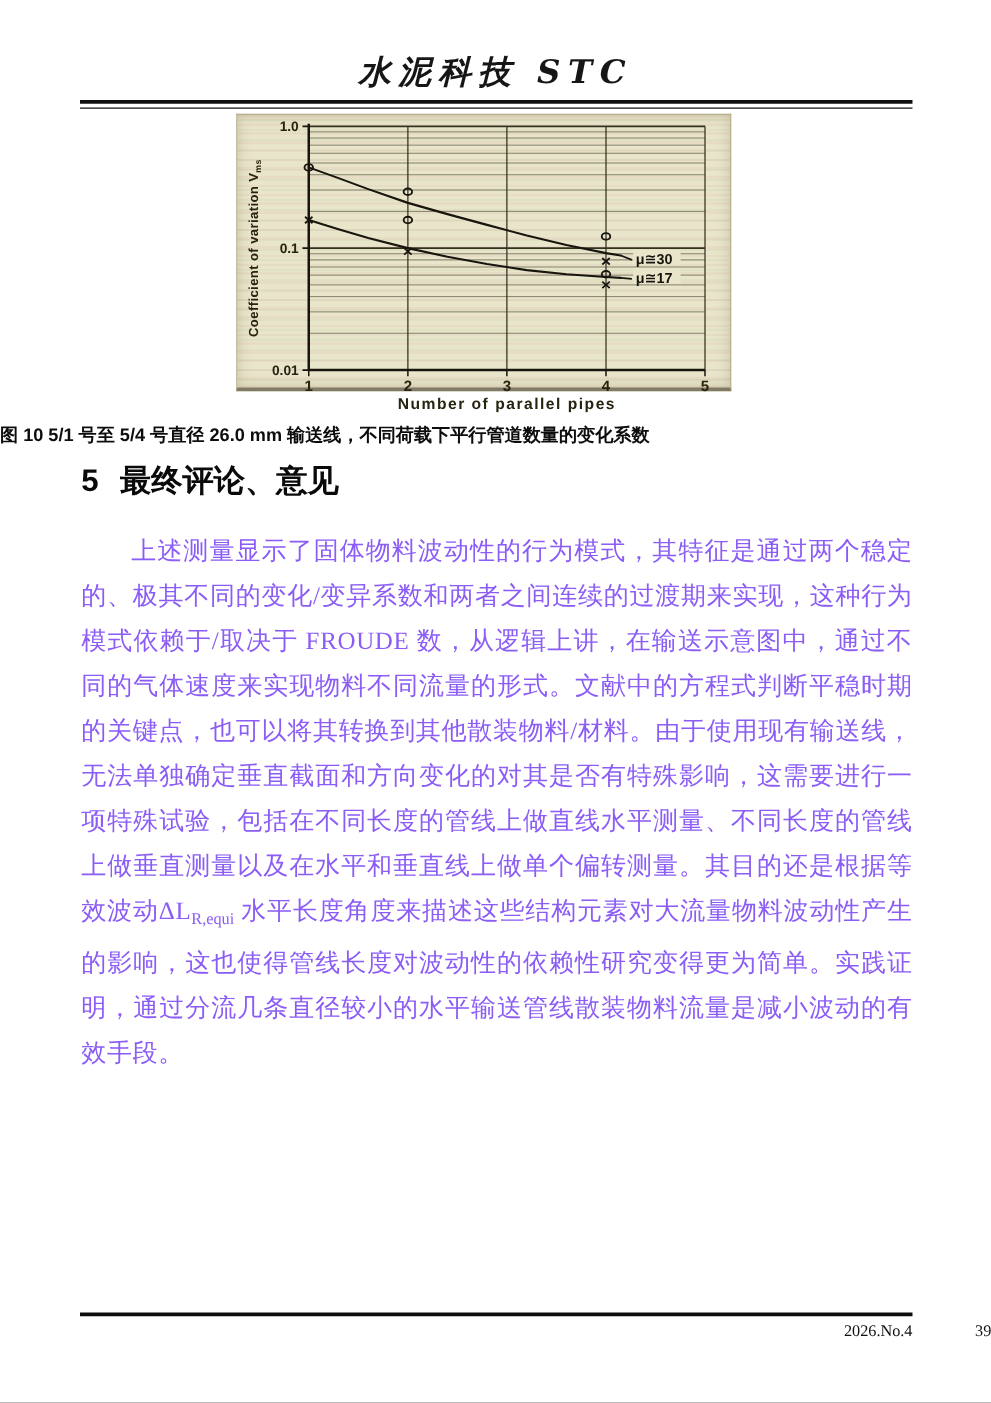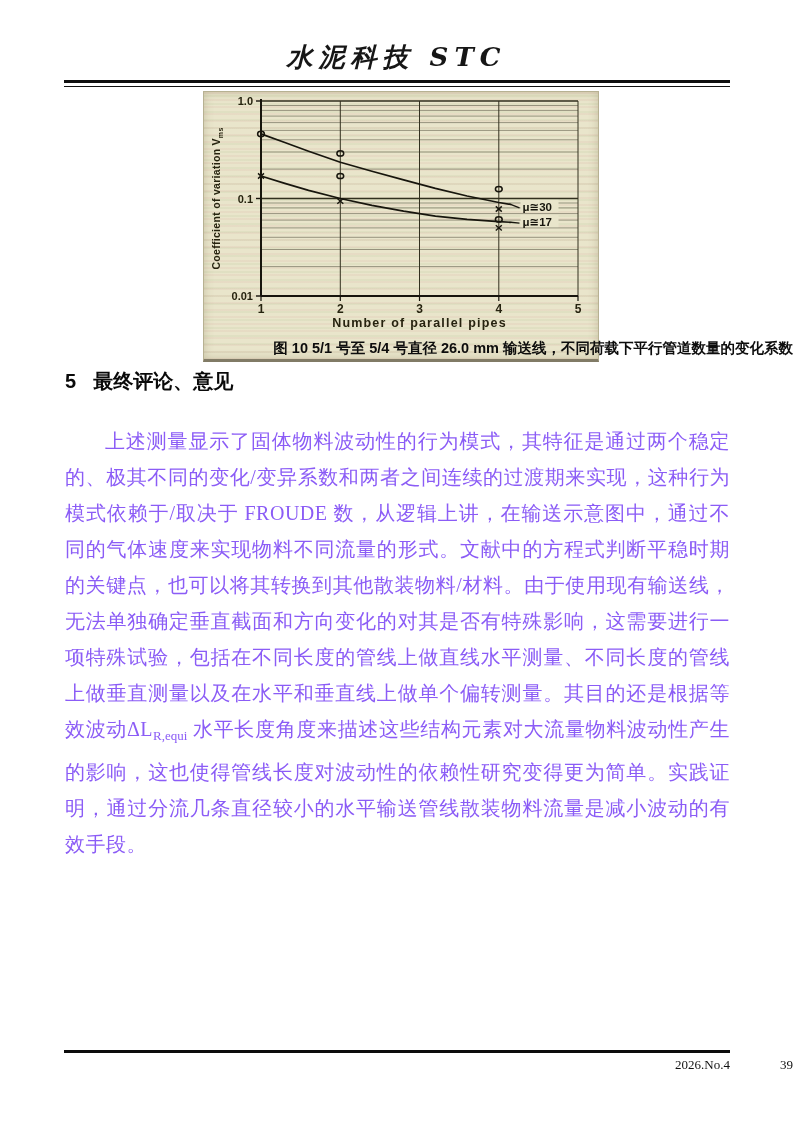--- a/index.html
+++ b/index.html
@@ -19,48 +19,48 @@
     font-family:"DejaVu Serif","Liberation Serif",serif;
     font-style:italic;font-weight:700;
     font-size:26px;letter-spacing:6px;color:#161616;
   }
   .header-rule{
     position:absolute;top:80px;left:64px;width:666px;height:3px;
     border-top:3px solid #101010;border-bottom:1px solid #101010;
   }
   
   .figure-scan{
-    position:absolute;left:203px;top:91px;width:396px;height:271px;
+    position:absolute;left:189px;top:91px;width:396px;height:222px;
     background-color:#e9e5cb;
     background-image:
       repeating-linear-gradient(180deg, rgba(216,170,160,0.16) 0 2px, rgba(0,0,0,0) 2px 7px),
       repeating-linear-gradient(180deg, rgba(168,190,140,0.14) 3px 5px, rgba(0,0,0,0) 5px 11px);
     border:1px solid #b7b192;
     border-bottom:3px solid #817b66;
     box-shadow:inset 0 0 10px rgba(110,100,60,.28);
     box-sizing:border-box;
   }
   .figure-scan svg{display:block;}
   .tickY{font:600 11px "Liberation Sans","DejaVu Sans",sans-serif;fill:#26230f;}
   .tickX{font:600 12px "Liberation Sans","DejaVu Sans",sans-serif;fill:#26230f;}
   .axisTitleX{font:700 12.5px "Liberation Sans","DejaVu Sans",sans-serif;fill:#26230f;letter-spacing:1.2px;}
   .axisTitleY{font:600 10.5px "Liberation Sans","DejaVu Sans",sans-serif;fill:#26230f;letter-spacing:.3px;}
   .seriesLabel{font:700 11.5px "Liberation Sans","DejaVu Sans",sans-serif;fill:#17150d;}
   
   .figure-caption{
     position:absolute;top:339px;left:0;width:100%;
-    text-align:right;
+    text-align:left;
     font-family:"Liberation Sans","DejaVu Sans",sans-serif;
     font-weight:600;font-size:14.5px;color:#0d0d0d;
   }
   
   .section-heading{
     position:absolute;top:368px;left:65px;
     font-family:"Liberation Sans","DejaVu Sans",sans-serif;
-    font-weight:700;font-size:20px;color:#0a0a0a;
+    font-weight:700;font-size:25px;color:#0a0a0a;
   }
   .section-heading .num{display:inline-block;margin-right:17px;}
   
   .body-paragraph{
     position:absolute;top:403px;left:65px;width:665px;
     font-size:20px;line-height:36px;letter-spacing:.5px;
     text-align:justify;text-indent:2em;color:#8b5cf6;
   }
   .body-paragraph .sub{
     font-size:13px;vertical-align:-4px;letter-spacing:0;

